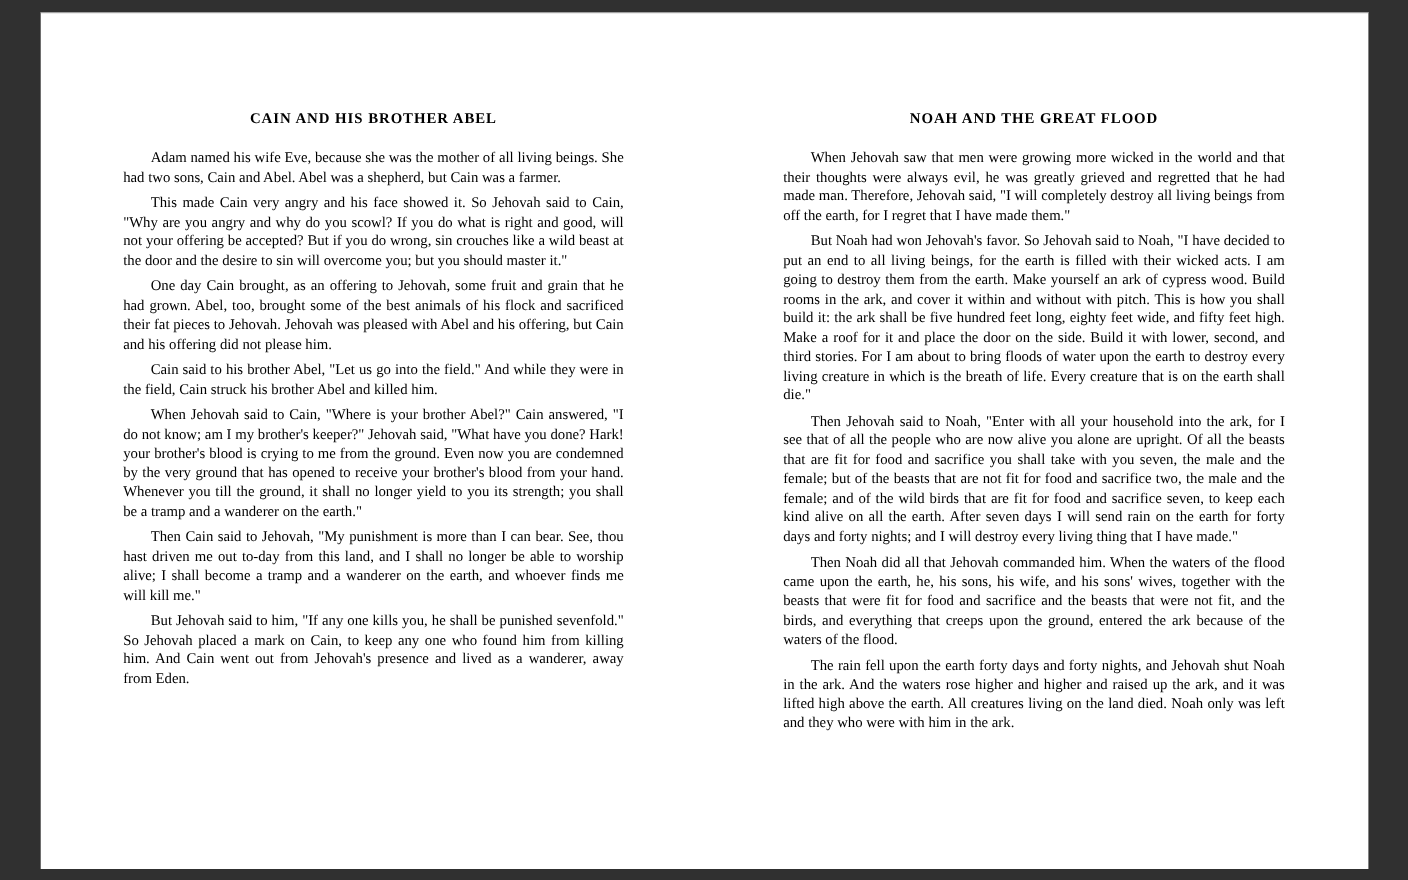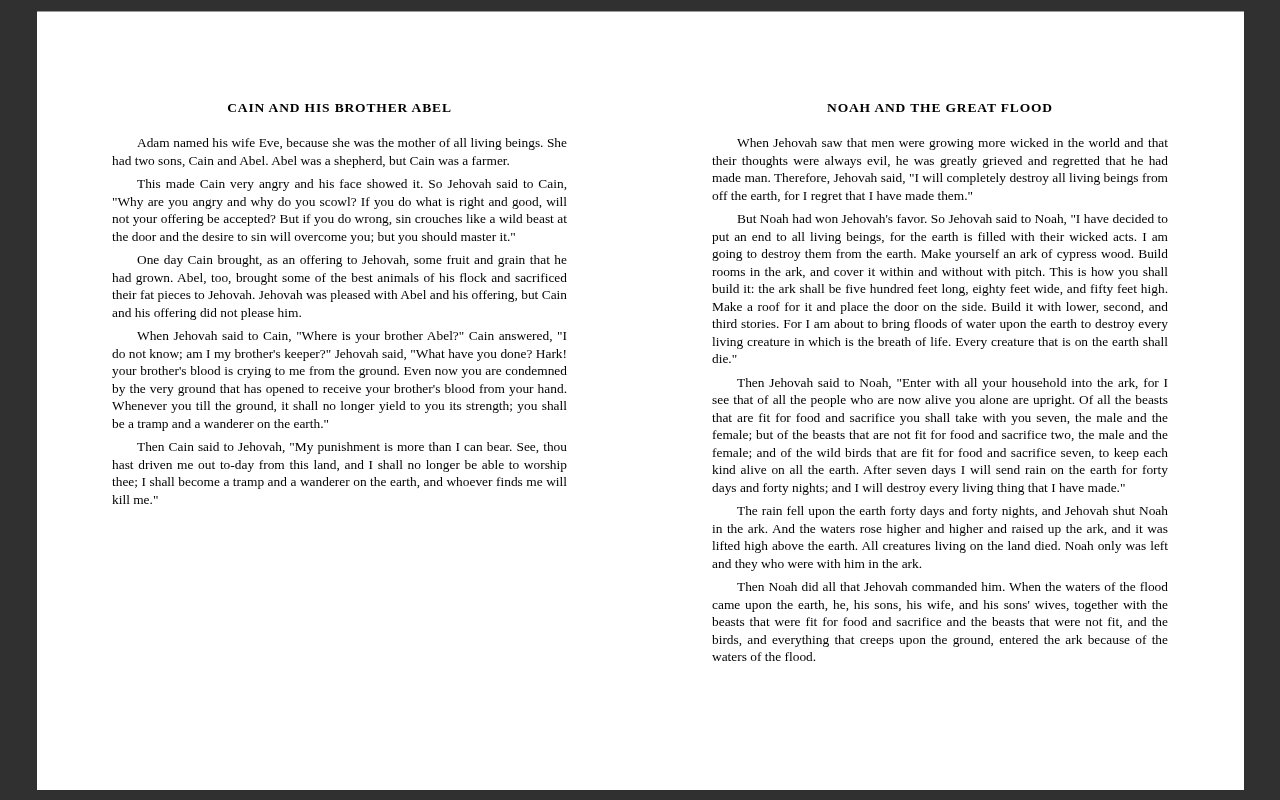--- a/index.html
+++ b/index.html
@@ -94,32 +94,34 @@
   <div class="page">
     <div class="page-inner">
       <div class="columns">
 
         <div class="column left">
           <h2 class="story-title">CAIN AND HIS BROTHER ABEL</h2>
           <div>
             <p class="para">Adam named his wife Eve, because she was the mother of all living beings. She had two sons, Cain and Abel. Abel was a shepherd, but Cain was a farmer.</p>
             <p class="para">This made Cain very angry and his face showed it. So Jehovah said to Cain, "Why are you angry and why do you scowl? If you do what is right and good, will not your offering be accepted? But if you do wrong, sin crouches like a wild beast at the door and the desire to sin will overcome you; but you should master it."</p>
             <p class="para">One day Cain brought, as an offering to Jehovah, some fruit and grain that he had grown. Abel, too, brought some of the best animals of his flock and sacrificed their fat pieces to Jehovah. Jehovah was pleased with Abel and his offering, but Cain and his offering did not please him.</p>
+            <p class="para">Cain said to his brother Abel, "Let us go into the field." And while they were in the field, Cain struck his brother Abel and killed him.</p>
             <p class="para">When Jehovah said to Cain, "Where is your brother Abel?" Cain answered, "I do not know; am I my brother's keeper?" Jehovah said, "What have you done? Hark! your brother's blood is crying to me from the ground. Even now you are condemned by the very ground that has opened to receive your brother's blood from your hand. Whenever you till the ground, it shall no longer yield to you its strength; you shall be a tramp and a wanderer on the earth."</p>
-            <p class="para">Then Cain said to Jehovah, "My punishment is more than I can bear. See, thou hast driven me out to-day from this land, and I shall no longer be able to worship thee; I shall become a tramp and a wanderer on the earth, and whoever finds me will kill me."</p>
+            <p class="para">Then Cain said to Jehovah, "My punishment is more than I can bear. See, thou hast driven me out to-day from this land, and I shall no longer be able to worship alive; I shall become a tramp and a wanderer on the earth, and whoever finds me will kill me."</p>
+            <p class="para">But Jehovah said to him, "If any one kills you, he shall be punished sevenfold." So Jehovah placed a mark on Cain, to keep any one who found him from killing him. And Cain went out from Jehovah's presence and lived as a wanderer, away from Eden.</p>
           </div>
         </div>
 
         <div class="column right">
           <h2 class="story-title">NOAH AND THE GREAT FLOOD</h2>
           <div>
             <p class="para">When Jehovah saw that men were growing more wicked in the world and that their thoughts were always evil, he was greatly grieved and regretted that he had made man. Therefore, Jehovah said, "I will completely destroy all living beings from off the earth, for I regret that I have made them."</p>
             <p class="para">But Noah had won Jehovah's favor. So Jehovah said to Noah, "I have decided to put an end to all living beings, for the earth is filled with their wicked acts. I am going to destroy them from the earth. Make yourself an ark of cypress wood. Build rooms in the ark, and cover it within and without with pitch. This is how you shall build it: the ark shall be five hundred feet long, eighty feet wide, and fifty feet high. Make a roof for it and place the door on the side. Build it with lower, second, and third stories. For I am about to bring floods of water upon the earth to destroy every living creature in which is the breath of life. Every creature that is on the earth shall die."</p>
             <p class="para">Then Jehovah said to Noah, "Enter with all your household into the ark, for I see that of all the people who are now alive you alone are upright. Of all the beasts that are fit for food and sacrifice you shall take with you seven, the male and the female; but of the beasts that are not fit for food and sacrifice two, the male and the female; and of the wild birds that are fit for food and sacrifice seven, to keep each kind alive on all the earth. After seven days I will send rain on the earth for forty days and forty nights; and I will destroy every living thing that I have made."</p>
+            <p class="para">Then Noah did all that Jehovah commanded him. When the waters of the flood came upon the earth, he, his sons, his wife, and his sons' wives, together with the beasts that were fit for food and sacrifice and the beasts that were not fit, and the birds, and everything that creeps upon the ground, entered the ark because of the waters of the flood.</p>
             <p class="para">The rain fell upon the earth forty days and forty nights, and Jehovah shut Noah in the ark. And the waters rose higher and higher and raised up the ark, and it was lifted high above the earth. All creatures living on the land died. Noah only was left and they who were with him in the ark.</p>
-            <p class="para">Then Noah did all that Jehovah commanded him. When the waters of the flood came upon the earth, he, his sons, his wife, and his sons' wives, together with the beasts that were fit for food and sacrifice and the beasts that were not fit, and the birds, and everything that creeps upon the ground, entered the ark because of the waters of the flood.</p>
           </div>
         </div>
 
       </div>
     </div>
   </div>
 </div>
 
 </body></html>

